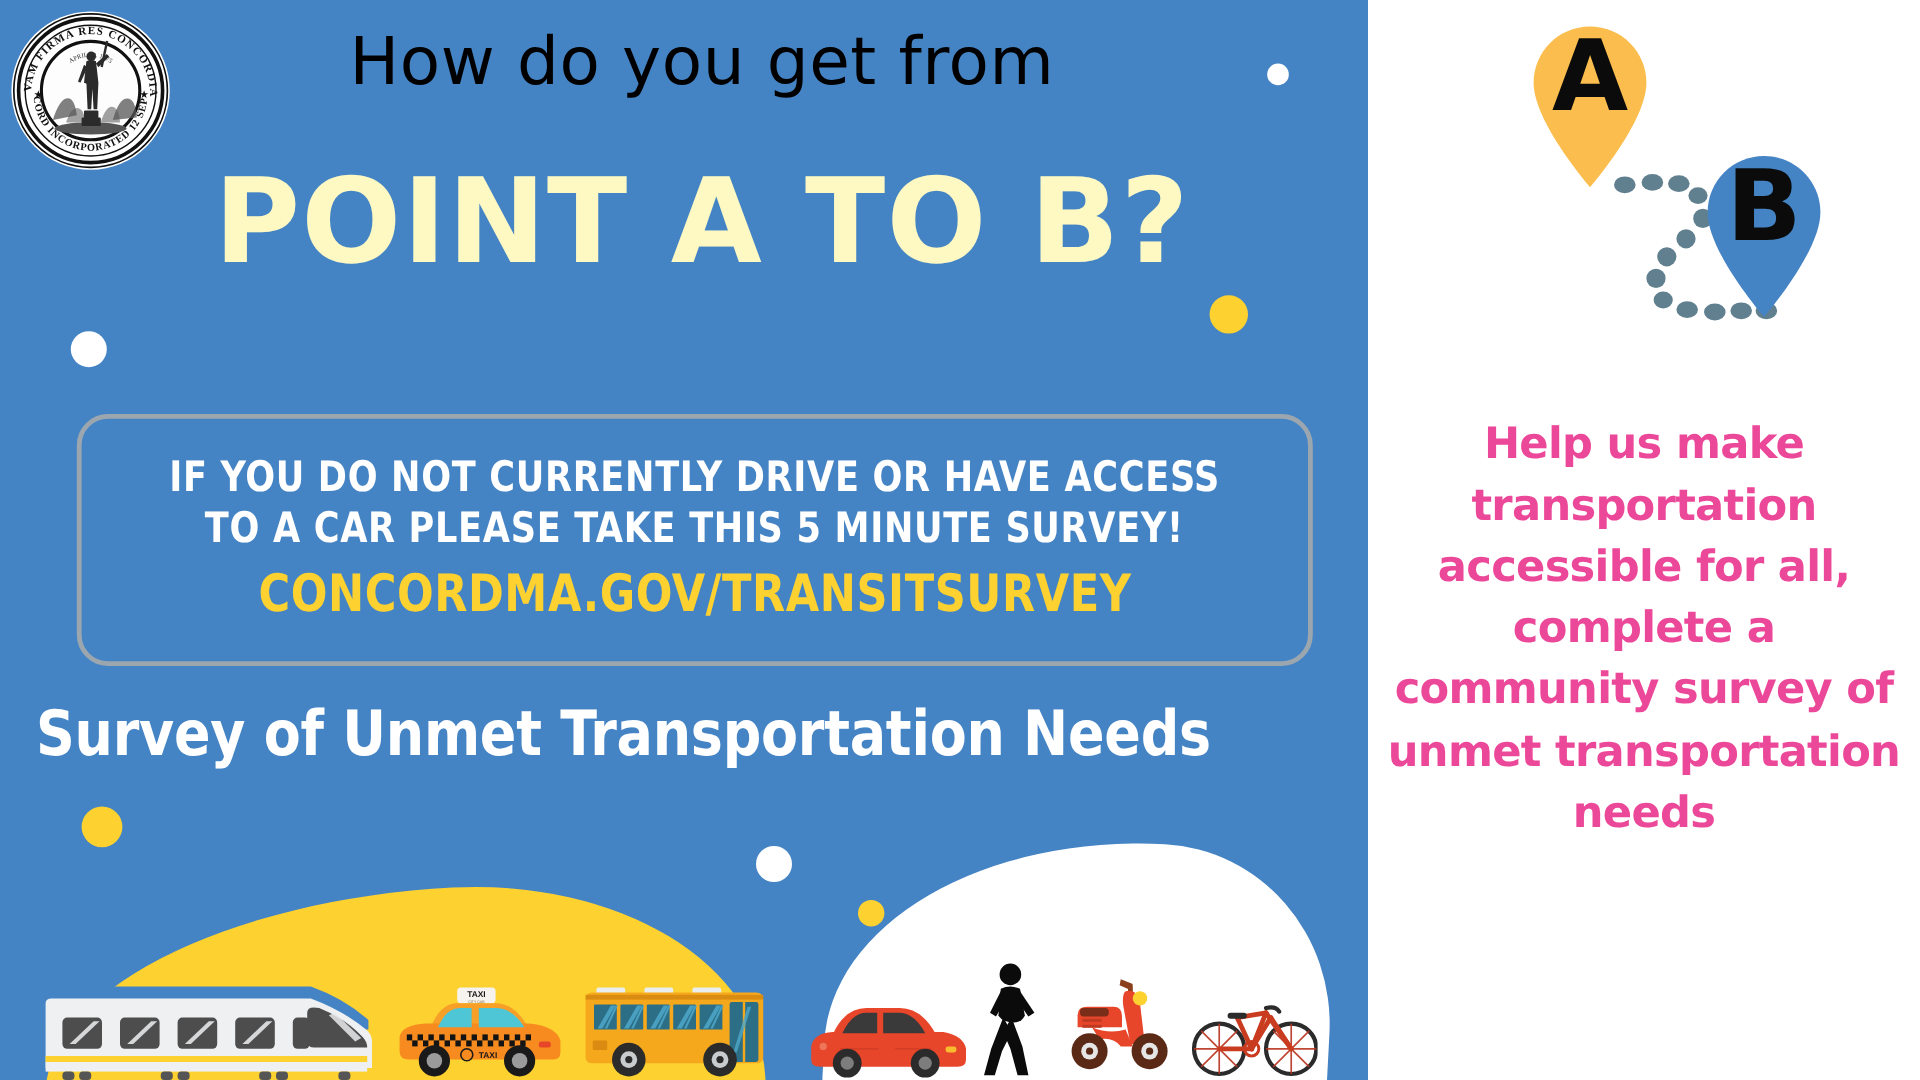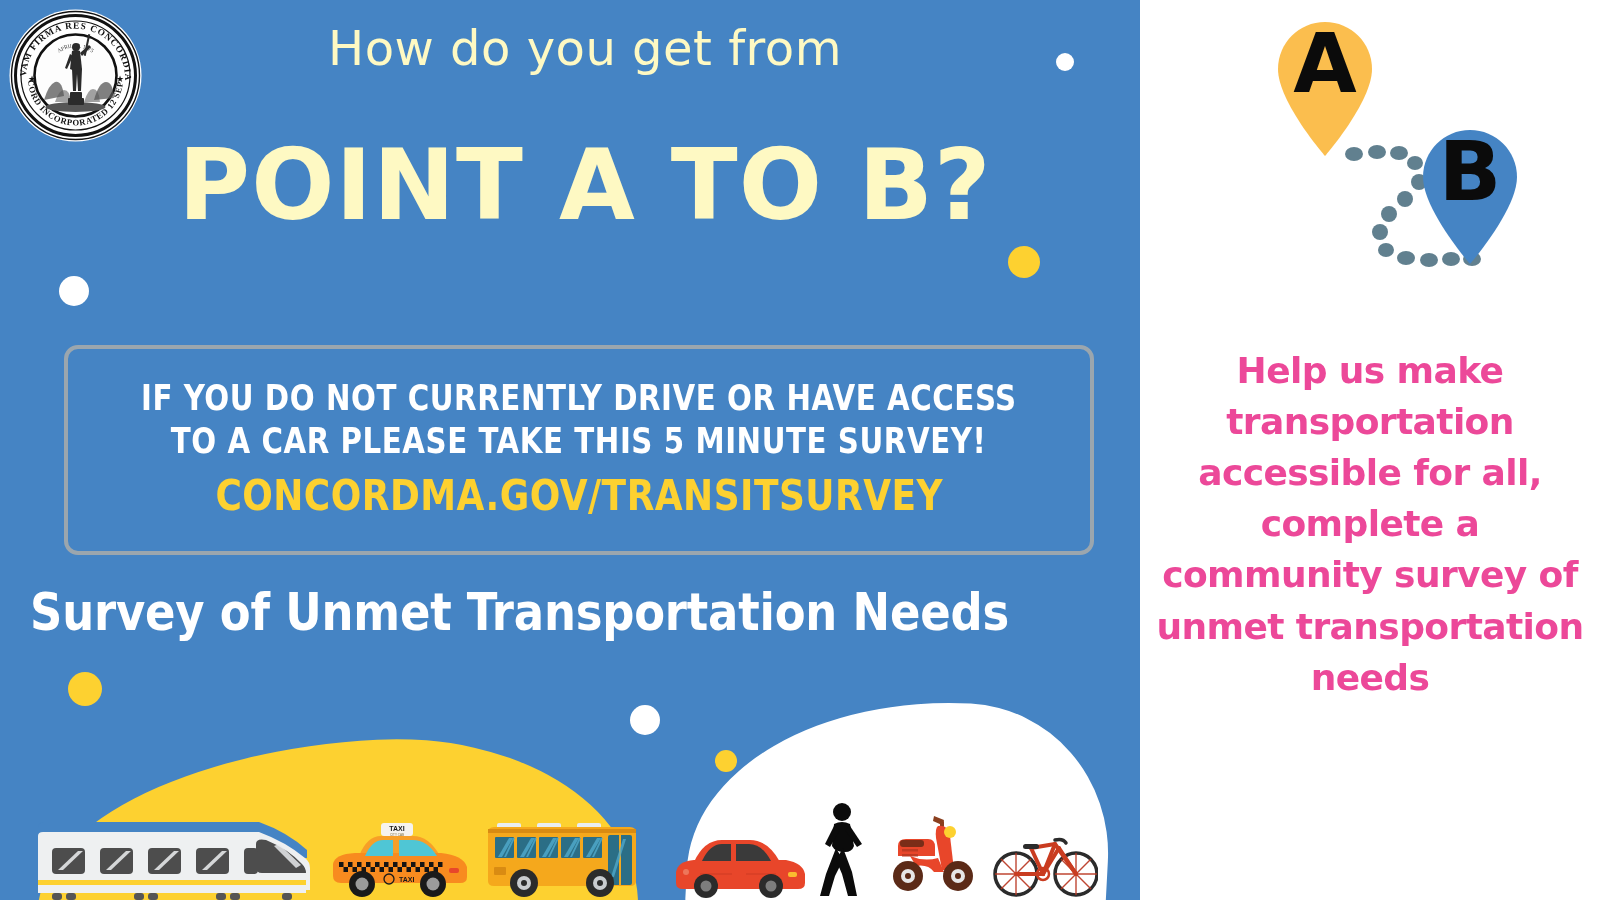--- a/index.html
+++ b/index.html
@@ -18,37 +18,37 @@
 
   
   .dot{position:absolute;border-radius:50%;}
 
   
   .seal{position:absolute;left:8px;top:8px;width:135px;height:135px;}
 
   
   .headline{
     position:absolute;left:170px;top:24px;width:830px;
-    text-align:center;color:#fef9c3;
-    font-size:48px;line-height:1.0;font-weight:400;
+    text-align:center;color:#000000;
+    font-size:55px;line-height:1.0;font-weight:400;
     letter-spacing:.5px;
     font-family:"DejaVu Sans","Liberation Sans",sans-serif;
   }
   .headline-big{
     position:absolute;left:170px;top:136px;width:830px;
     text-align:center;color:#fef9c3;
     font-size:98px;line-height:1.0;font-weight:bold;
     letter-spacing:1px;
     font-family:"DejaVu Sans","Liberation Sans",sans-serif;
   }
 
   
   .info-box{
     position:absolute;left:64px;top:345px;width:1030px;height:210px;
-    border:4px solid #9ba6ae;border-radius:14px;
+    border:4px solid #9ba6ae;border-radius:26px;
     box-sizing:border-box;
     display:flex;flex-direction:column;justify-content:center;align-items:center;
   }
   .info-line{
     color:#ffffff;font-weight:bold;text-align:center;
     font-size:35px;line-height:1.22;letter-spacing:.6px;
     font-family:"DejaVu Sans Condensed","Liberation Sans",sans-serif;
     transform:scaleX(.93);
   }
   .info-url{

